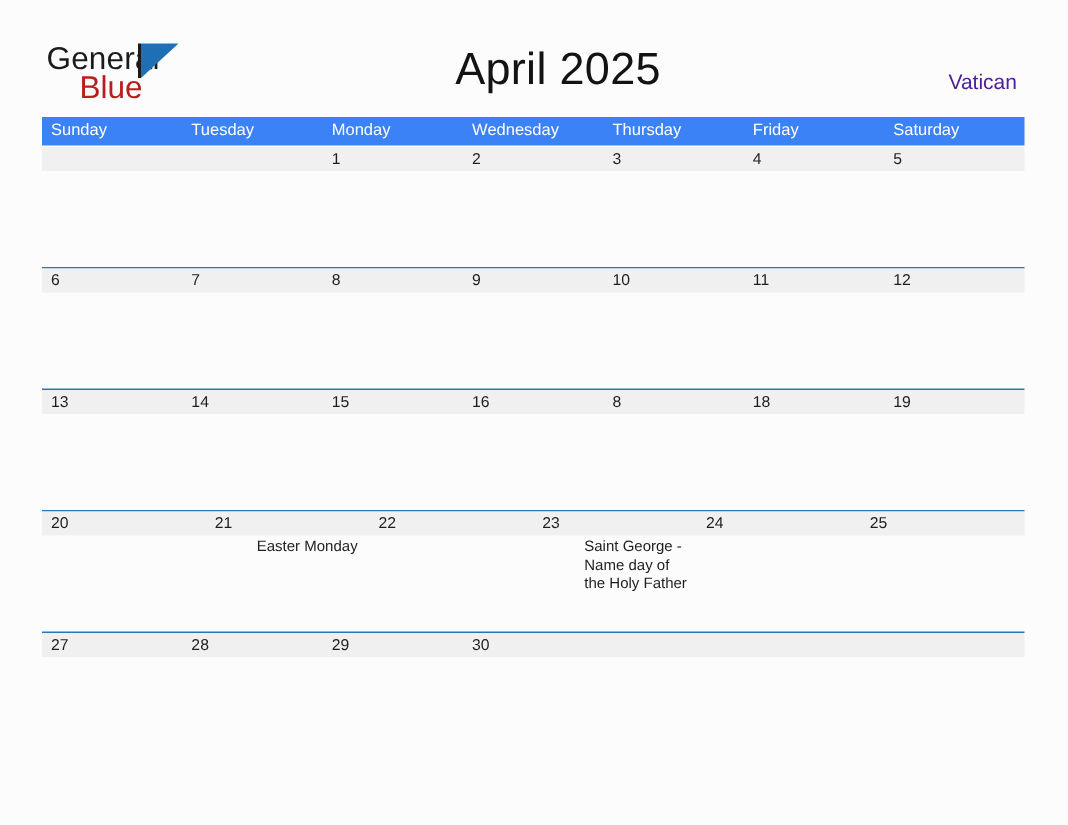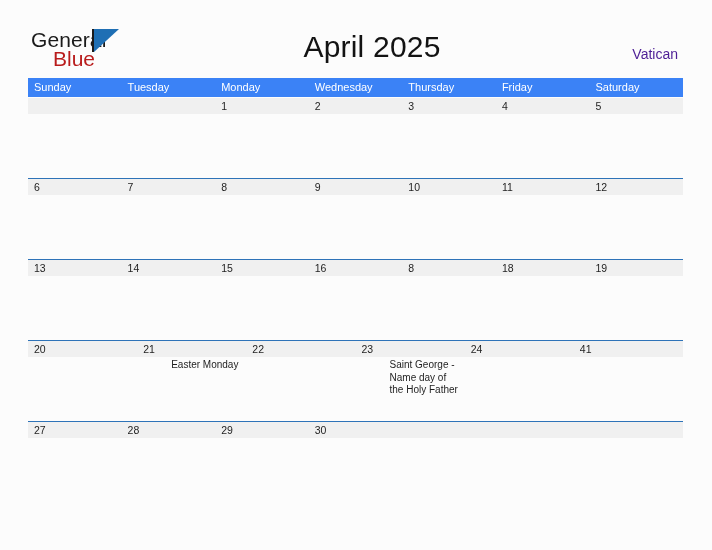--- a/index.html
+++ b/index.html
@@ -297,21 +297,21 @@
           <div class="day-cell">
             <span class="day-num">23</span>
             <div class="day-events">
               <div class="event">Saint George - Name day of the Holy Father</div>
             </div>
           </div>
           <div class="day-cell">
             <span class="day-num">24</span>
           </div>
           <div class="day-cell">
-            <span class="day-num">41</span>
+            <span class="day-num">25</span>
           </div>
         </div>
       </div>
       <div class="week-row">
         <div class="rule"></div>
         <div class="day-band"></div>
         <div class="days">
           <div class="day-cell">
             <span class="day-num">27</span>
           </div>

